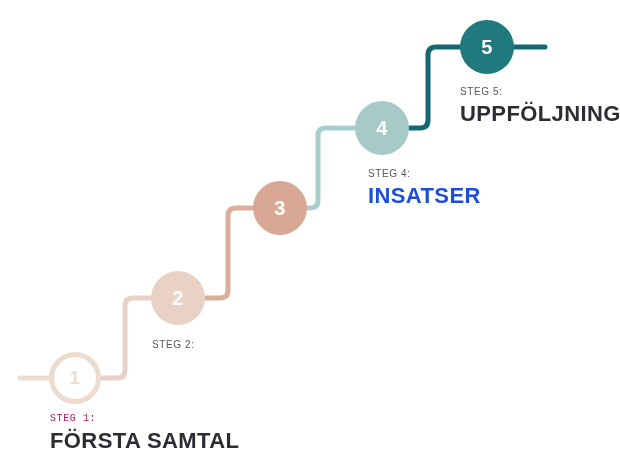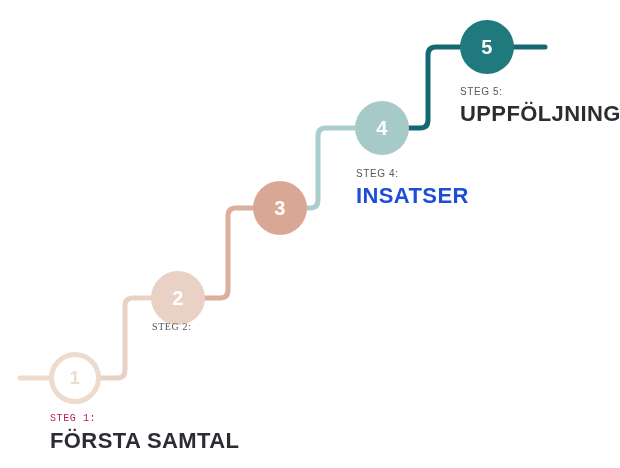--- a/index.html
+++ b/index.html
@@ -60,23 +60,23 @@
     margin-top:3px;
   }
   
   .pos-c1{left:49px;top:352px;}
   .pos-c2{left:151px;top:271px;}
   .pos-c3{left:253px;top:181px;}
   .pos-c4{left:355px;top:101px;}
   .pos-c5{left:460px;top:20px;}
   
   .pos-t1{left:50px;top:413px;}
-  .pos-t2{left:152px;top:321px;font-family:Liberation Serif, serif;}
+  .pos-t2{left:152px;top:339px;}
   .pos-t3{left:253px;top:256px;}
-  .pos-t4{left:356px;top:168px;}
+  .pos-t4{left:368px;top:168px;}
   .pos-t5{left:460px;top:86px;}
 </style>
 </head>
 <body>
 
 <div class="canvas">
 
   <svg class="lines-svg" viewBox="0 0 620 468" fill="none" xmlns="http://www.w3.org/2000/svg">
     <path d="M20 378 H49" stroke-width="5" stroke-linecap="round" stroke="#eddbcd"></path>
     <path d="M75 378 H117 Q125 378 125 370 V306 Q125 298 133 298 H178" stroke-width="5" stroke-linecap="round" stroke="#e9d1c6"></path>

